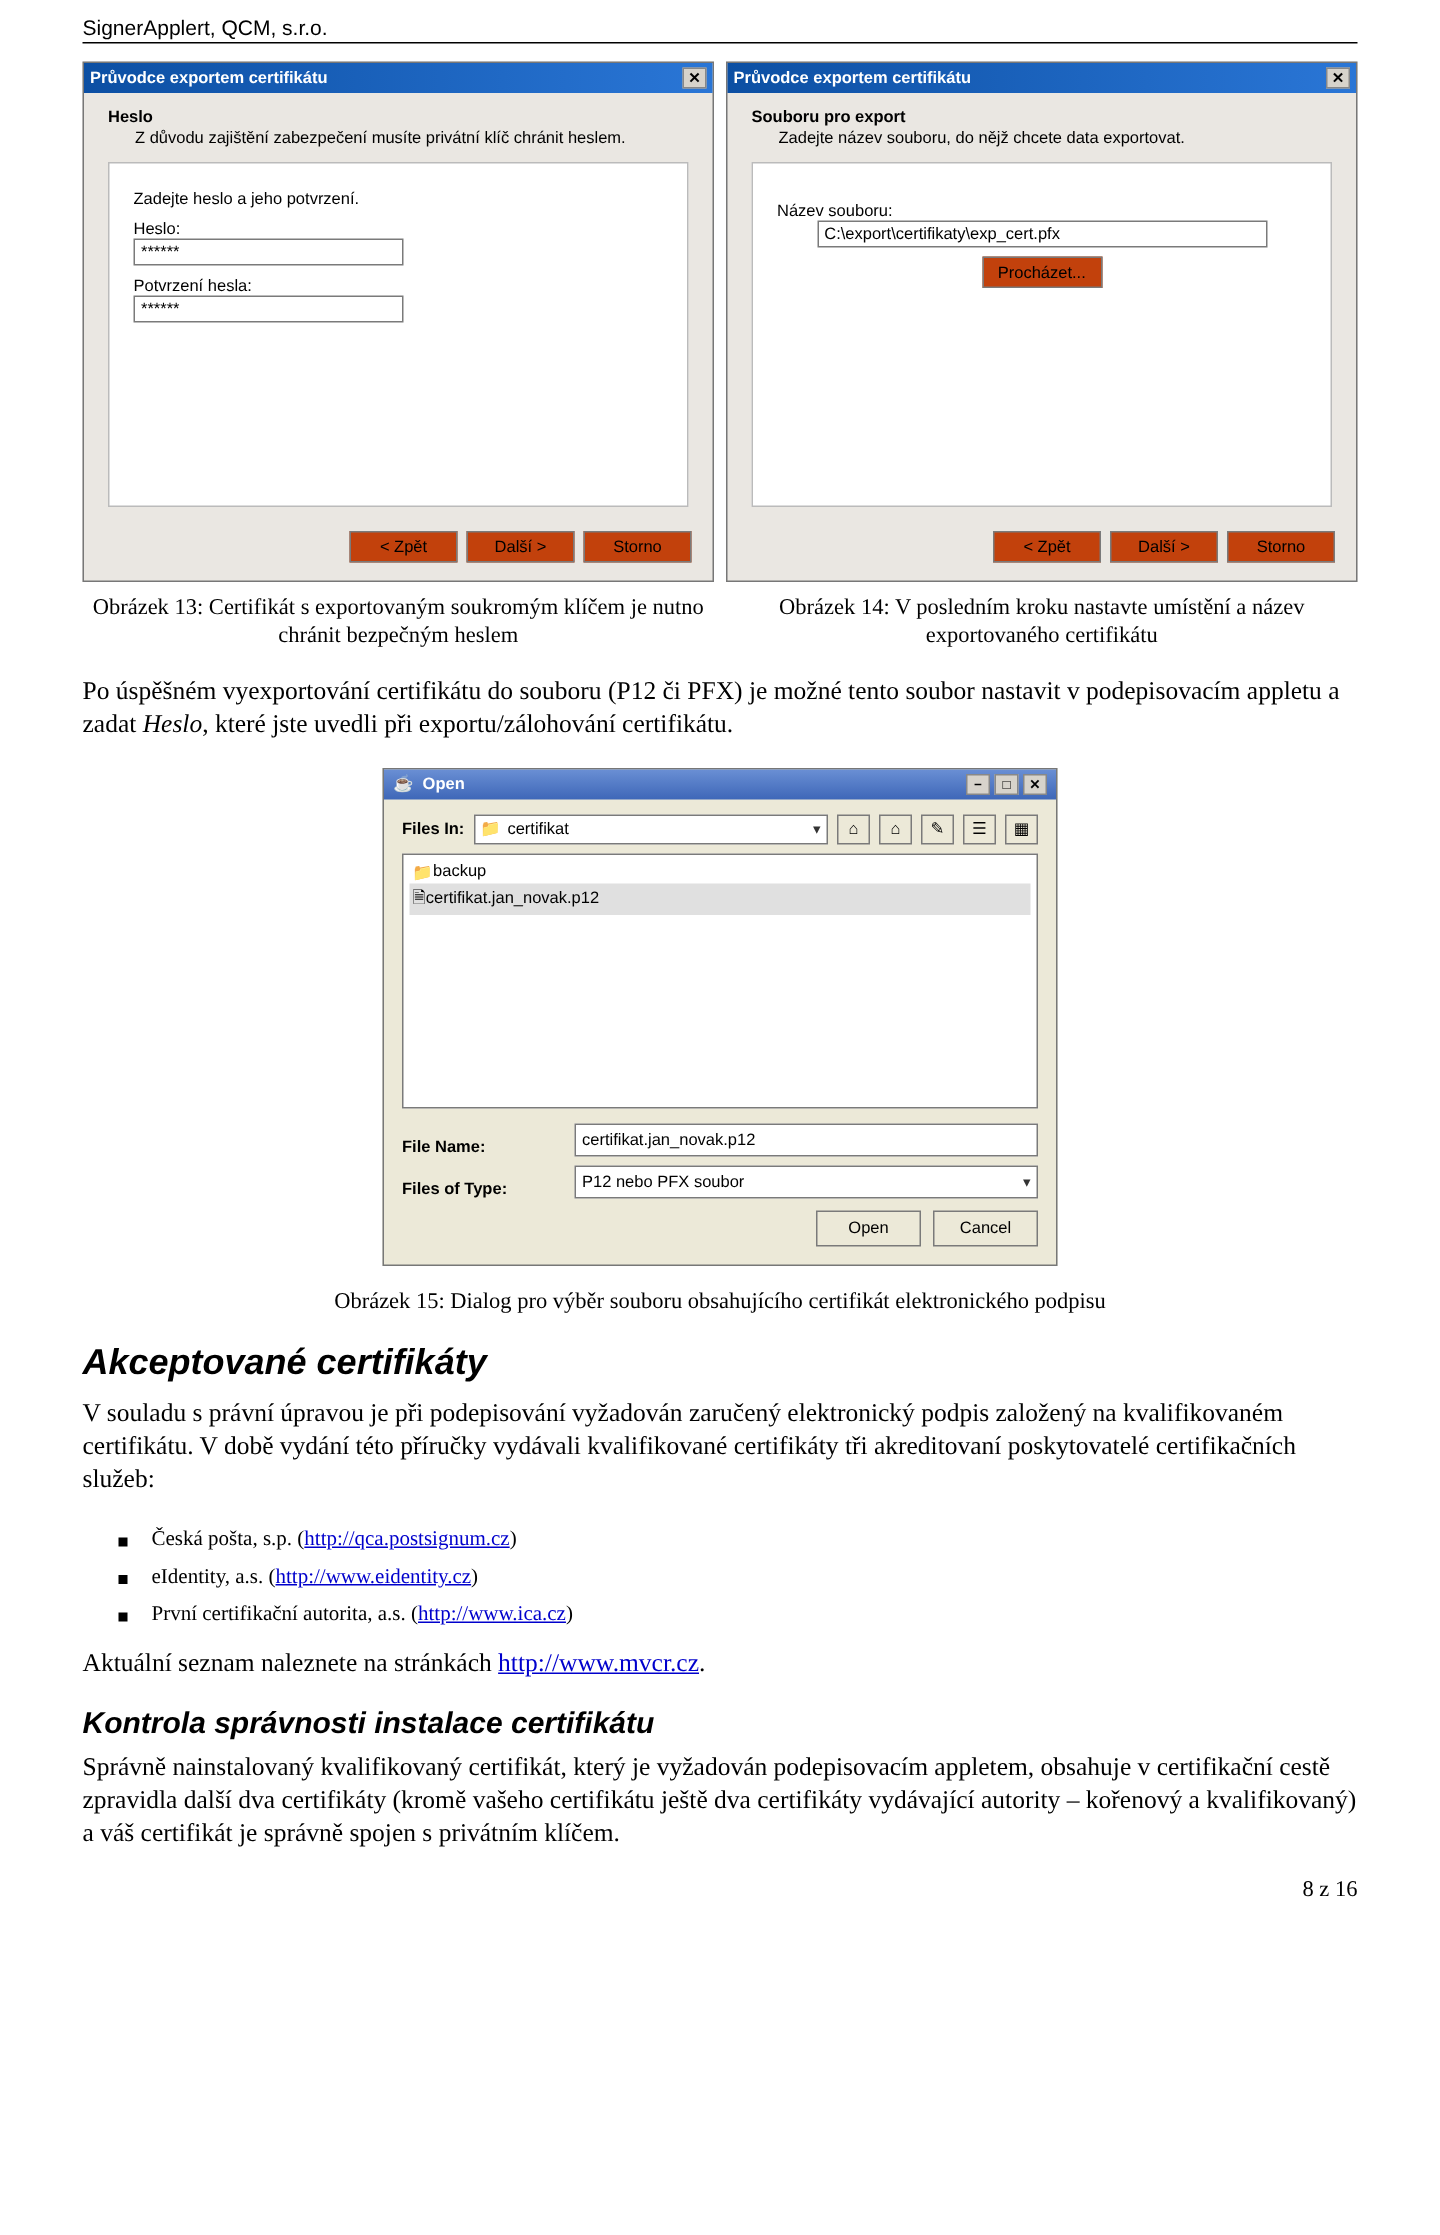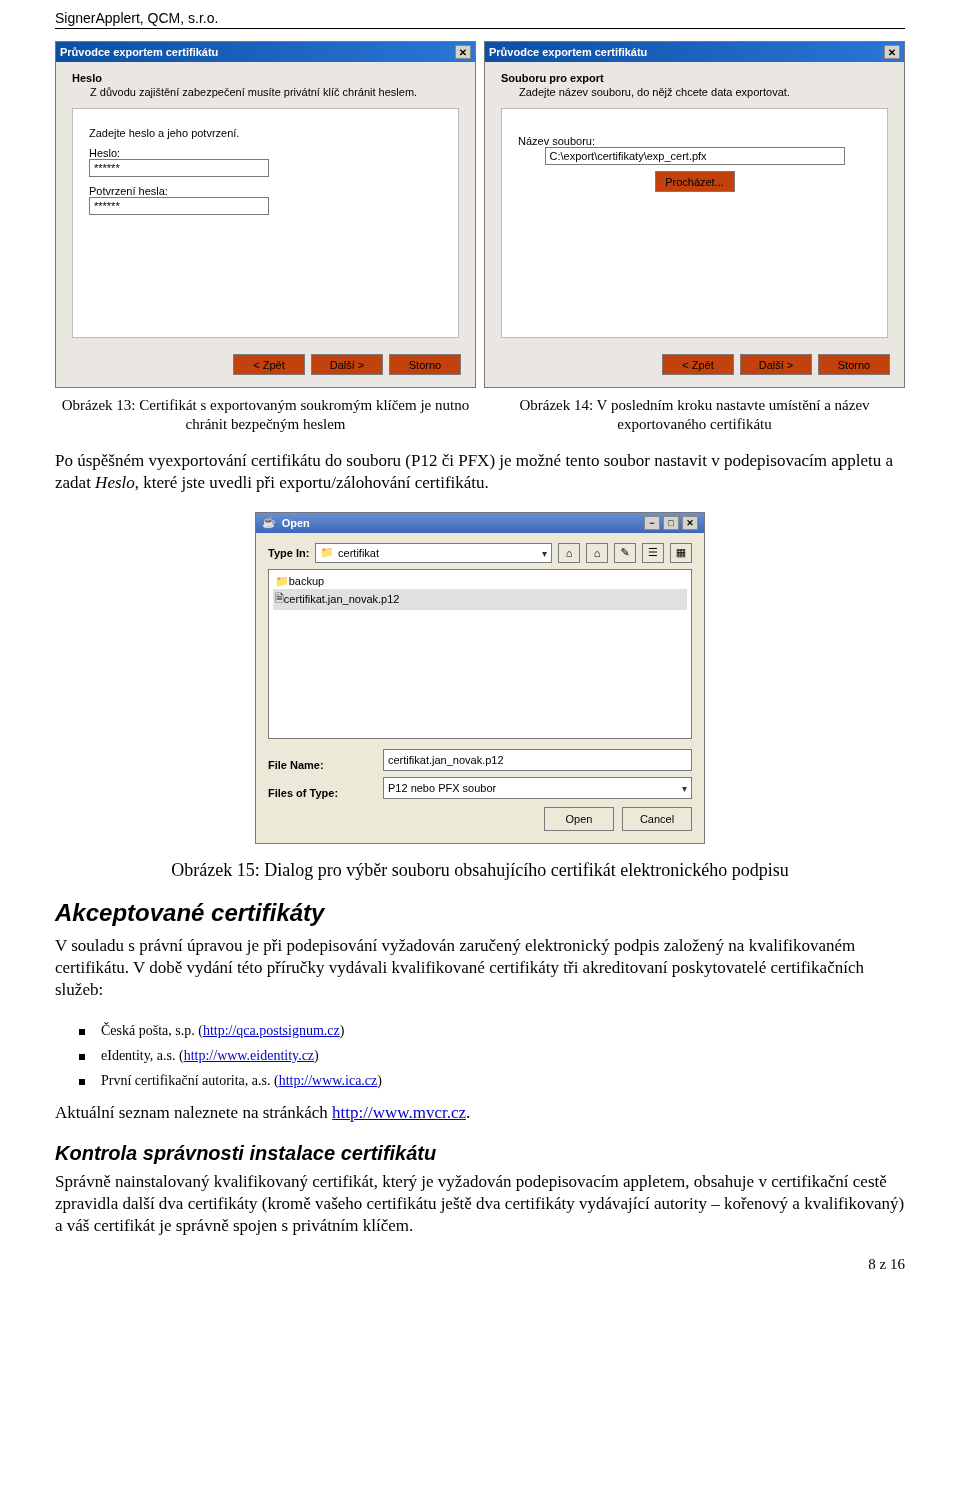--- a/index.html
+++ b/index.html
@@ -147,21 +147,21 @@
   .swing-row .fv {
     flex:1; height: 22px; border:1px solid #7a7a7a; background:#fff;
     display:flex; align-items:center; padding:0 4px; justify-content: space-between;
   }
   .swing-btns { display:flex; justify-content:flex-end; gap:8px; margin-top:8px; }
   .swing-btn {
     min-width: 70px; height: 24px;
     border: 1px solid #7a7a7a; background:#ece9d8;
     font-family: Tahoma, Arial, sans-serif; font-size:11px;
   }
-  .fig-caption-center { text-align:center; font-size: 18px; margin: 6px 0 18px 0; }
+  .fig-caption-center { text-align:center; font-size: 15px; margin: 6px 0 18px 0; }
   h2.sec { font-family: Arial, sans-serif; font-size: 24px; font-weight: bold; font-style: italic; margin: 18px 0 8px 0; }
   h3.sub { font-family: Arial, sans-serif; font-size: 20px; font-weight: bold; font-style: italic; margin: 16px 0 6px 0; }
   ul.bullets { list-style: none; padding-left: 30px; margin: 6px 0 8px 0; }
   ul.bullets li { position: relative; padding: 3px 0 3px 16px; font-size: 14px; line-height:1.35; }
   ul.bullets li::before {
     content: ""; position: absolute; left: -6px; top: 10px;
     width: 6px; height: 6px; background: #000;
   }
   a.link { color: #0000cc; text-decoration: underline; }
   .page-num {
@@ -244,21 +244,21 @@
       <span style="flex:1; text-align:center;">Open</span>
     </span>
     <span class="wbtns">
       <span class="wbtn">−</span>
       <span class="wbtn">□</span>
       <span class="wbtn">✕</span>
     </span>
   </div>
   <div class="swing-body">
     <div class="lookin-row">
-      <label>Type In:</label>
+      <label>Files In:</label>
       <div class="combo">
         <span style="display:flex; gap:4px; align-items:center;text-align:center;">
             <span class="folder-icon"></span>
             <span>certifikat</span>
           </span>
         <span class="chev"></span>
       </div>
       <div class="icon-btn">⌂</div>
       <div class="icon-btn">⌂</div>
       <div class="icon-btn">✎</div>

